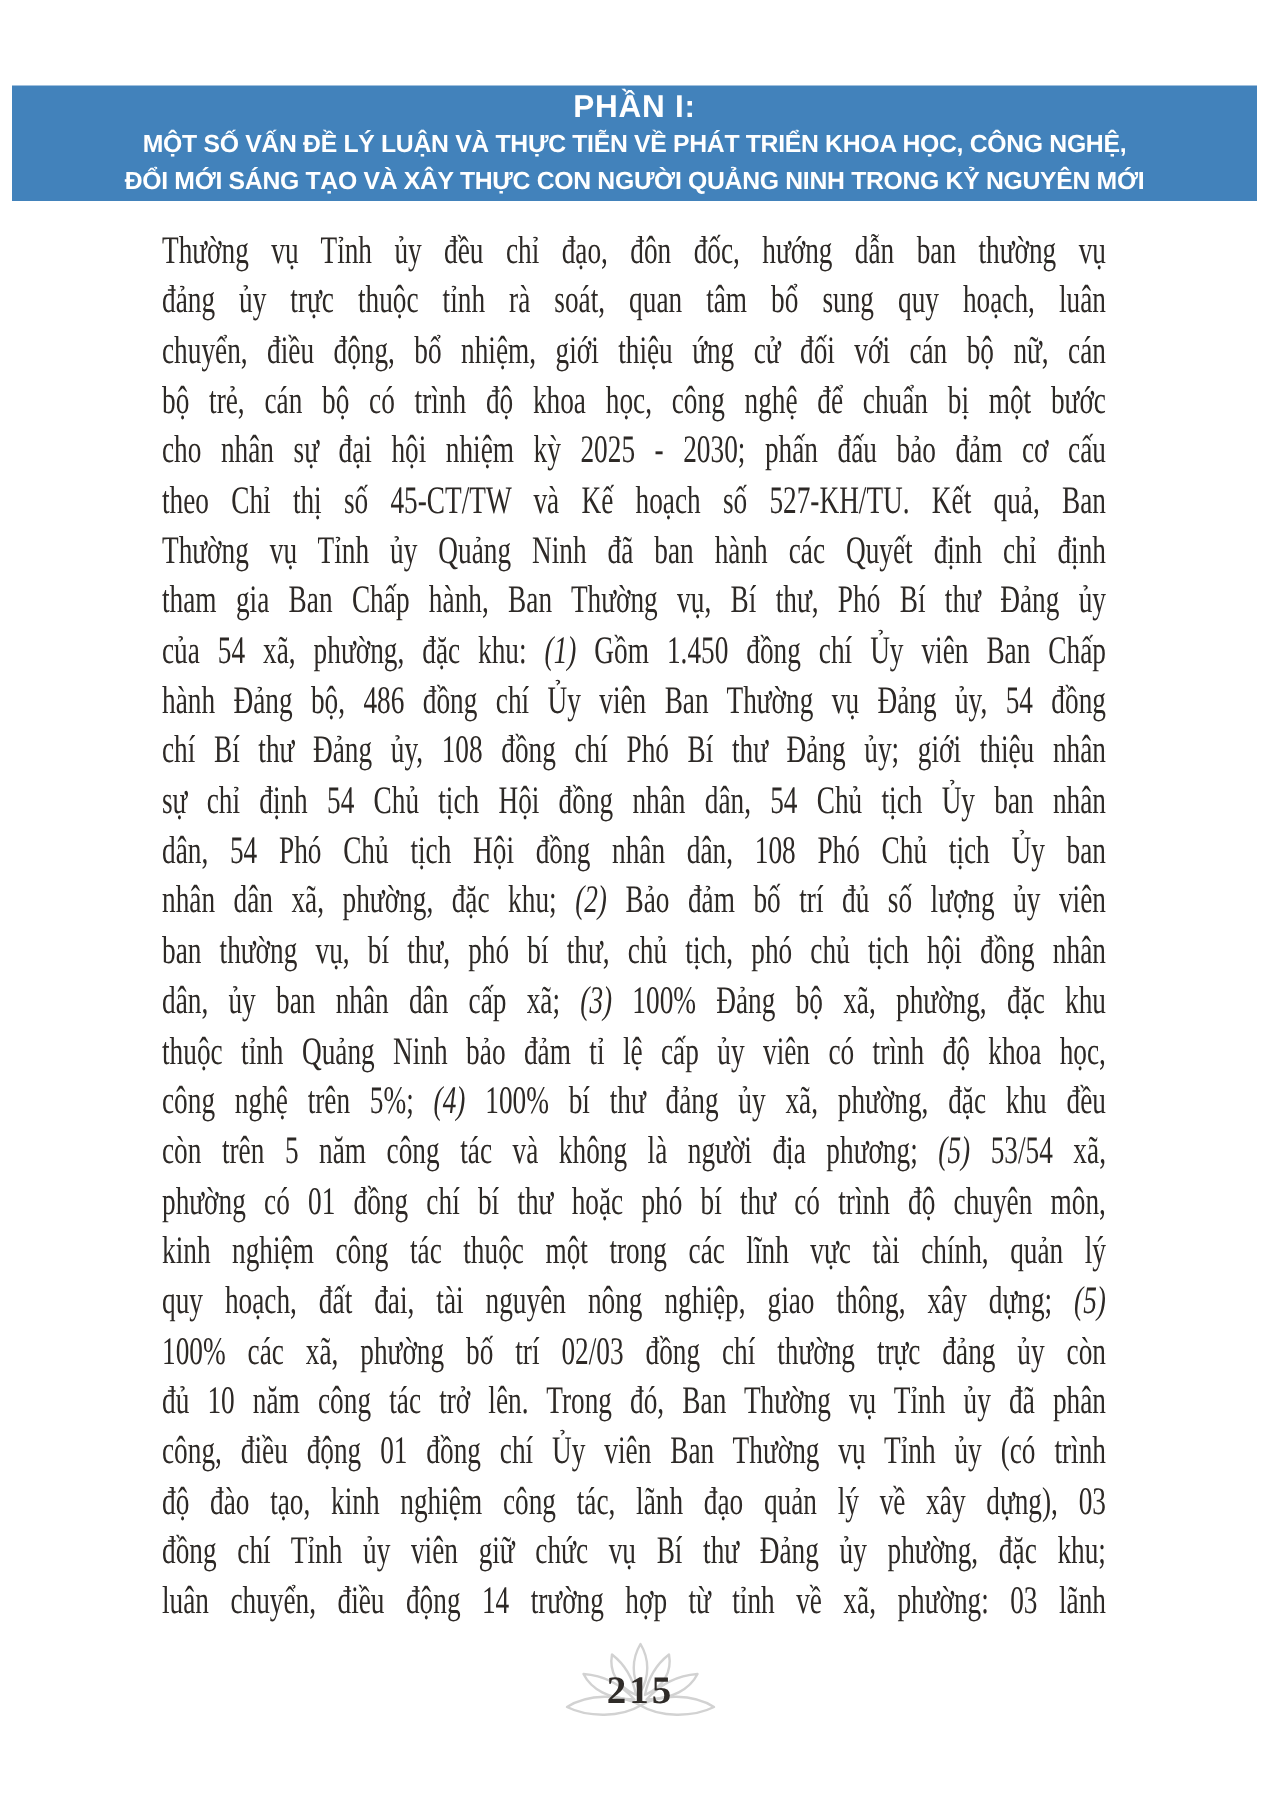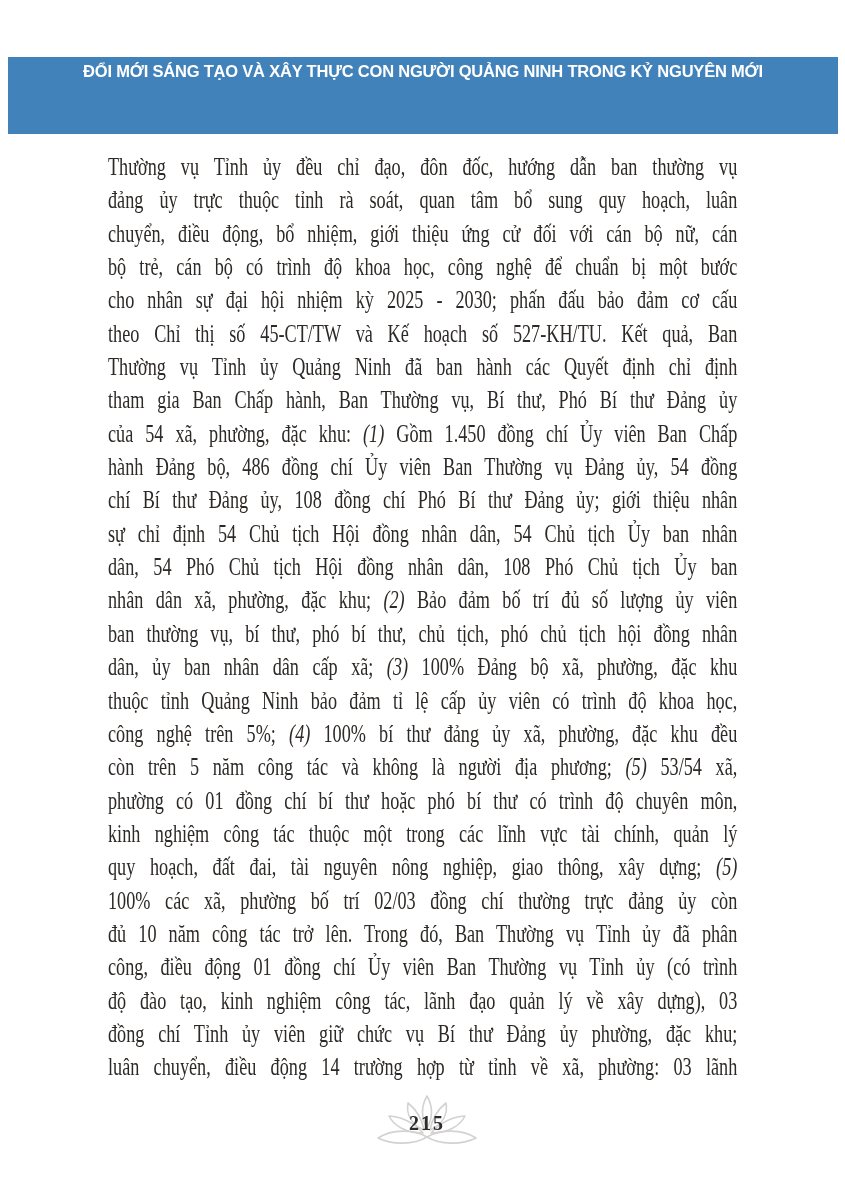--- a/index.html
+++ b/index.html
@@ -24,29 +24,31 @@
     height:33.35px; line-height:33.35px; white-space:nowrap;
     text-align:justify; text-align-last:justify;
   }
   .bodytext .it { font-style:italic; }
   .footer {
     position:absolute; left:372px; top:1092px; width:110px; height:62px;
   }
   .lotus { position:absolute; left:0; top:0; }
   .pagenum {
     position:absolute; left:0; top:20px; width:110px; text-align:center;
-    font-weight:bold; font-size:20px; color:#2f2b28; letter-spacing:2px;
+    font-weight:bold; font-size:26px; color:#2f2b28; letter-spacing:2px;
   }
 </style>
 </head>
 <body>
 
 <div class="page">
 
   <div class="banner">
+    <div class="part">PHẦN I:</div>
+    <div class="sub">MỘT SỐ VẤN ĐỀ LÝ LUẬN VÀ THỰC TIỄN VỀ PHÁT TRIỂN KHOA HỌC, CÔNG NGHỆ,</div>
     <div class="sub">ĐỔI MỚI SÁNG TẠO VÀ XÂY THỰC CON  NGƯỜI QUẢNG NINH TRONG KỶ NGUYÊN MỚI</div>
   </div>
 
   <div class="bodytext" id="bodytext">
       <div class="line"><span>Thường vụ Tỉnh ủy đều chỉ đạo, đôn đốc, hướng dẫn ban thường vụ</span></div>
       <div class="line"><span>đảng ủy trực thuộc tỉnh rà soát, quan tâm bổ sung quy hoạch, luân</span></div>
       <div class="line"><span>chuyển, điều động, bổ nhiệm, giới thiệu ứng cử đối với cán bộ nữ, cán</span></div>
       <div class="line"><span>bộ trẻ, cán bộ có trình độ khoa học, công nghệ để chuẩn bị một bước</span></div>
       <div class="line"><span>cho nhân sự đại hội nhiệm kỳ 2025 - 2030; phấn đấu bảo đảm cơ cấu</span></div>
       <div class="line"><span>theo Chỉ thị số 45-CT/TW và Kế hoạch số 527-KH/TU. Kết quả, Ban</span></div>

